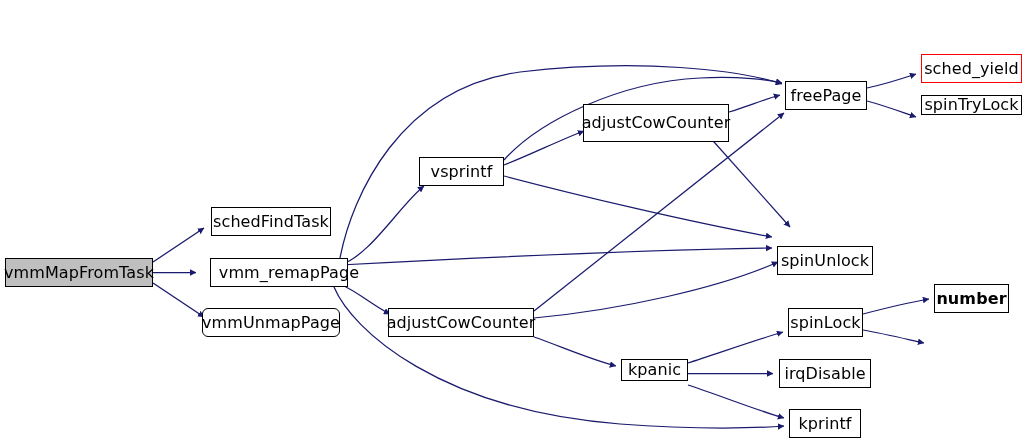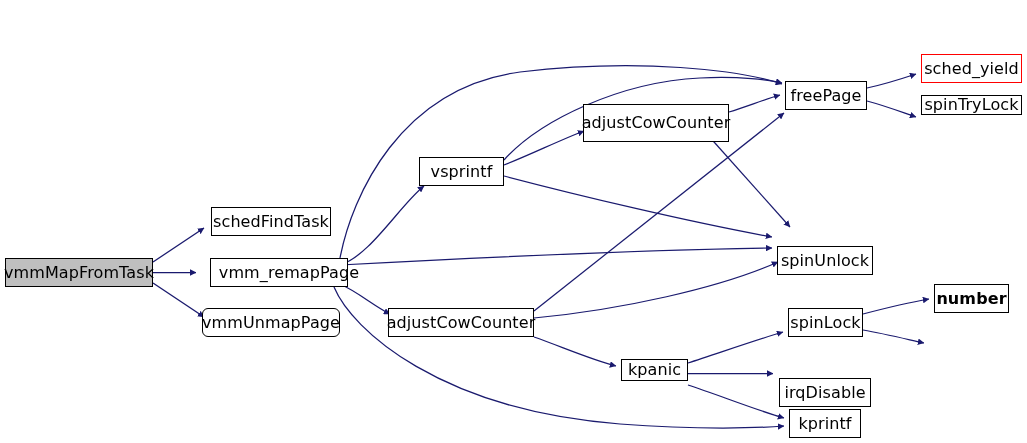--- a/index.html
+++ b/index.html
@@ -146,21 +146,21 @@
   </div>
 
   <div class="node" style="left:777px; top:246px; width:96px; height:29px;">
     <span class="node-label">spinUnlock</span>
   </div>
 
   <div class="node" style="left:788px; top:308px; width:75px; height:29px;">
     <span class="node-label">spinLock</span>
   </div>
 
-  <div class="node" style="left:779px; top:359px; width:92px; height:29px;margin-top:19px;">
+  <div class="node" style="left:779px; top:359px; width:92px; height:29px;">
     <span class="node-label">irqDisable</span>
   </div>
 
   <div class="node" style="left:789px; top:409px; width:72px; height:29px;">
     <span class="node-label">kprintf</span>
   </div>
 
   <div class="node alert" style="left:921px; top:54px; width:101px; height:29px;">
     <span class="node-label">sched_yield</span>
   </div>

